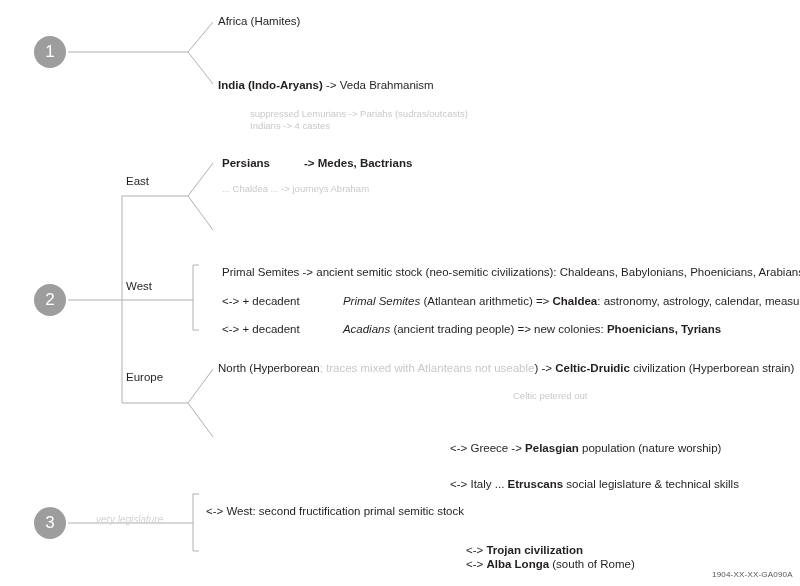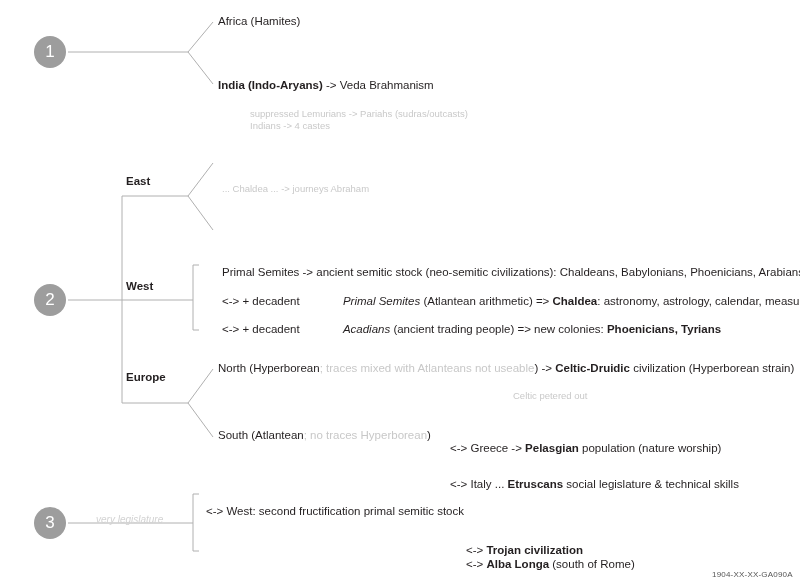--- a/index.html
+++ b/index.html
@@ -49,21 +49,20 @@
     white-space: nowrap;
     font-size: 11.5px;
     line-height: 14px;
     color: #231f20;
   }
   .branch-label {
     position: absolute;
     white-space: nowrap;
     font-size: 11.5px;
     color: #231f20;
-    font-weight: bold;
   }
   .faint {
     color: #c8c8c8;
   }
   .faint-note {
     position: absolute;
     white-space: nowrap;
     font-size: 9.5px;
     line-height: 12px;
     color: #c9c9c9;
@@ -135,43 +134,43 @@
     <span class="b">India (Indo-Aryans)</span><span> -&gt; Veda Brahmanism</span>
   </div>
 
   <div class="faint-note" style="left:250px; top:108px;">suppressed Lemurians -&gt; Pariahs (sudras/outcasts)</div>
   <div class="faint-note" style="left:250px; top:120px;">Indians -&gt; 4 castes</div>
 
   <div class="branch-label" style="left:126px; top:175px;">East</div>
   <div class="branch-label" style="left:126px; top:280px;">West</div>
   <div class="branch-label" style="left:126px; top:371px;">Europe</div>
 
+  <div class="node" style="left:222px; top:156px;">
+    <span class="b" style="display:inline-block; width:82px;">Persians</span><span class="b">-&gt; Medes, Bactrians</span>
+  </div>
 
   <div class="faint-note" style="left:222px; top:183px;">... Chaldea ... -&gt; journeys Abraham</div>
 
 
   <div class="node" style="left:222px; top:265px;">Primal Semites -&gt; ancient semitic stock (neo-semitic civilizations): Chaldeans, Babylonians, Phoenicians, Arabians</div>
 
   <div class="node" style="left:222px; top:294px;">
     <span>&lt;-&gt; + decadent </span><span class="i">Primal Semites</span><span> (Atlantean arithmetic) =&gt; </span><span class="b">Chaldea</span><span>: astronomy, astrology, calendar, measure/weight</span>
   </div>
 
   <div class="node" style="left:222px; top:322px;">
     <span>&lt;-&gt; + decadent </span><span class="i">Acadians</span><span> (ancient trading people) =&gt; new colonies: </span><span class="b">Phoenicians, Tyrians</span>
   </div>
 
   <div class="node" style="left:218px; top:361px;">
     <span>North (Hyperborean</span><span class="faint">; traces mixed with Atlanteans not useable</span><span>) -&gt; </span><span class="b">Celtic-Druidic</span><span> civilization (Hyperborean strain)</span>
   </div>
 
   <div class="faint-note" style="left:513px; top:390px;">Celtic petered out</div>
 
-  <div class="node" style="left:218px; top:428px;">
-    <span>South (Atlantean</span><span class="faint">; no traces Hyperborean</span><span>)</span>
-  </div>
 
   <div class="node" style="left:450px; top:441px;">
     <span>&lt;-&gt; Greece -&gt; </span><span class="b">Pelasgian</span><span> population (nature worship)</span>
   </div>
 
   <div class="node" style="left:450px; top:468px;margin-top:9px;">
     <span>&lt;-&gt; Italy ... </span><span class="b">Etruscans</span><span> social legislature &amp; technical skills</span>
   </div>
 
   <div class="faint-ital" style="left:96px; top:514px;">very legislature</div>

